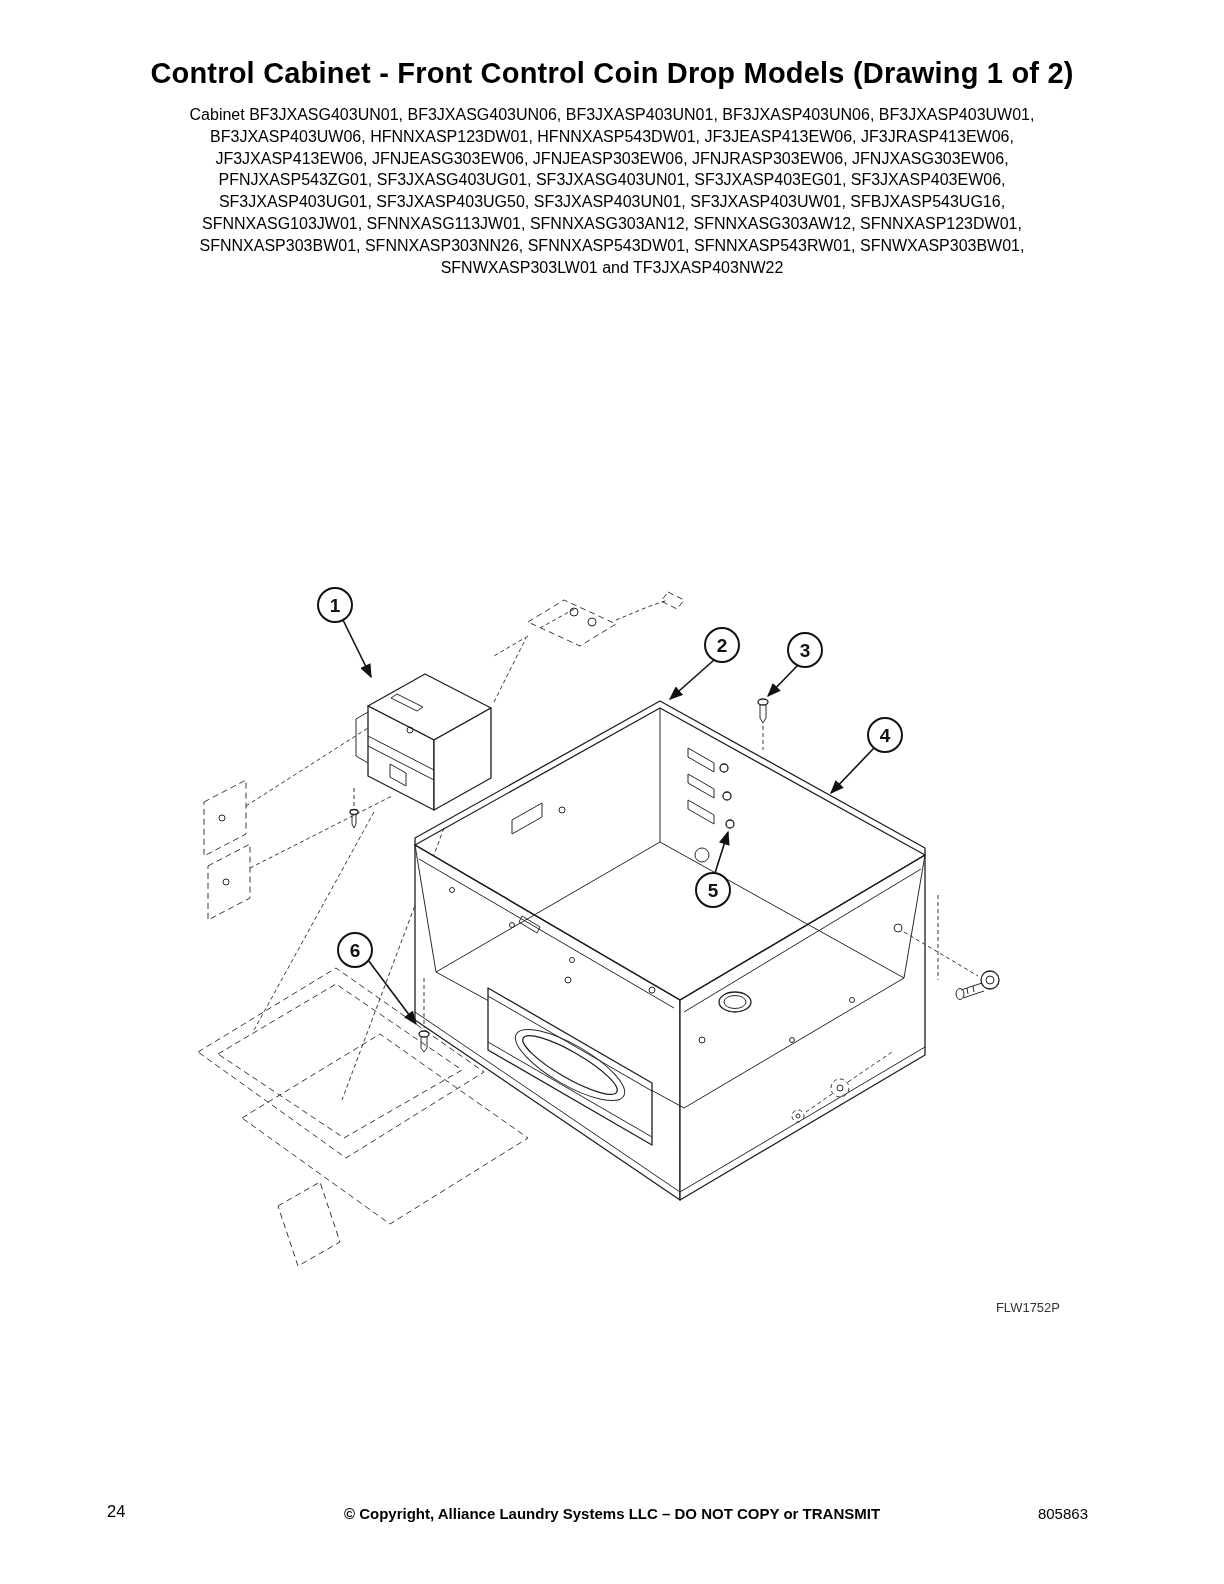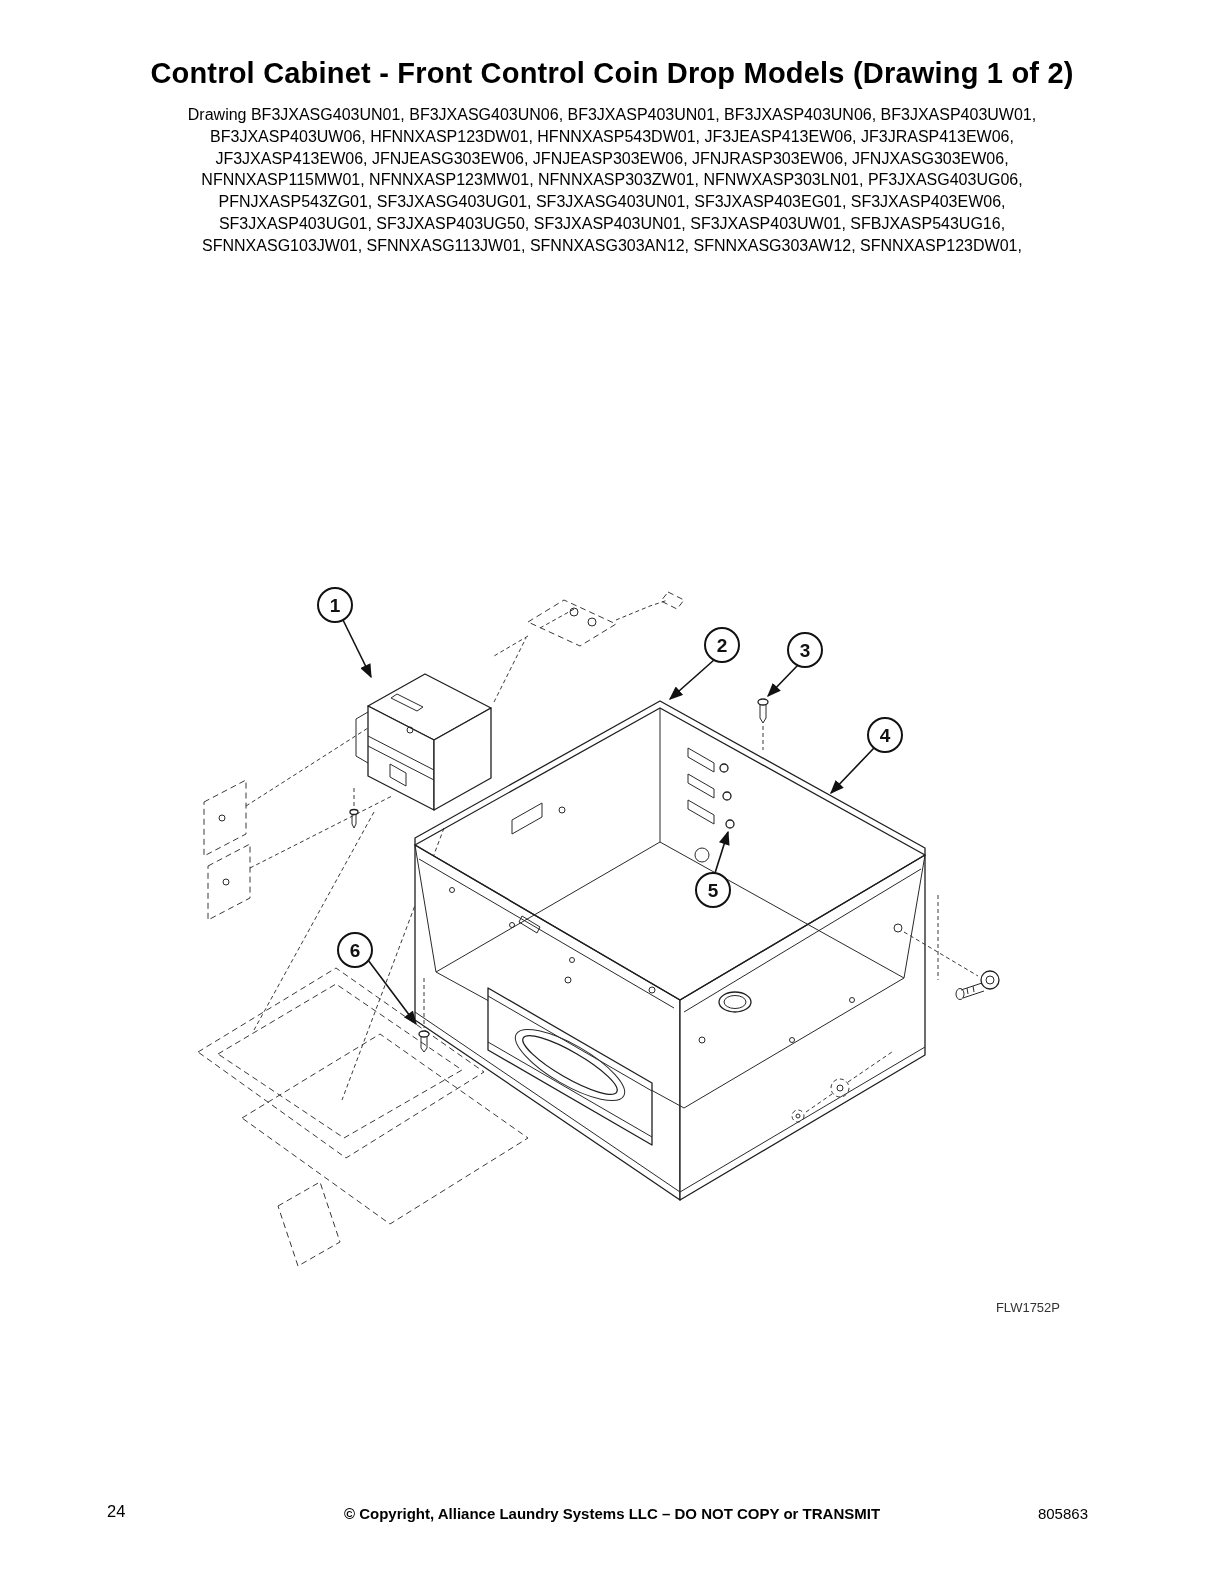--- a/index.html
+++ b/index.html
@@ -33,27 +33,28 @@
   .footer-page   { position:absolute; left:107px; top:1502px; font-size:16.5px; }
   .footer-copy   { position:absolute; left:0; top:1505px; width:1224px; text-align:center; font-size:15px; font-weight:bold; }
   .footer-docnum { position:absolute; right:136px; top:1505px; font-size:15px; }
 </style>
 </head>
 <body>
 
 <h1 class="page-title">Control Cabinet - Front Control Coin Drop Models (Drawing 1 of 2)</h1>
 
 <div class="models">
-  <div>Drawing BF3JXASG403UN01, BF3JXASG403UN06, BF3JXASP403UN01, BF3JXASP403UN06, BF3JXASP403UW01,</div>
+  <div>Cabinet BF3JXASG403UN01, BF3JXASG403UN06, BF3JXASP403UN01, BF3JXASP403UN06, BF3JXASP403UW01,</div>
   <div>BF3JXASP403UW06, HFNNXASP123DW01, HFNNXASP543DW01, JF3JEASP413EW06, JF3JRASP413EW06,</div>
   <div>JF3JXASP413EW06, JFNJEASG303EW06, JFNJEASP303EW06, JFNJRASP303EW06, JFNJXASG303EW06,</div>
-  <div>NFNNXASP115MW01, NFNNXASP123MW01, NFNNXASP303ZW01, NFNWXASP303LN01, PF3JXASG403UG06,</div>
   <div>PFNJXASP543ZG01, SF3JXASG403UG01, SF3JXASG403UN01, SF3JXASP403EG01, SF3JXASP403EW06,</div>
   <div>SF3JXASP403UG01, SF3JXASP403UG50, SF3JXASP403UN01, SF3JXASP403UW01, SFBJXASP543UG16,</div>
   <div>SFNNXASG103JW01, SFNNXASG113JW01, SFNNXASG303AN12, SFNNXASG303AW12, SFNNXASP123DW01,</div>
+  <div>SFNNXASP303BW01, SFNNXASP303NN26, SFNNXASP543DW01, SFNNXASP543RW01, SFNWXASP303BW01,</div>
+  <div>SFNWXASP303LW01 and TF3JXASP403NW22</div>
 </div>
 
 <div class="figure-wrap">
 <svg viewBox="0 0 1040 780" width="1040" height="780" xmlns="http://www.w3.org/2000/svg">
   <defs>
     <marker id="arrow" viewBox="0 0 10 8" refX="9" refY="4" markerWidth="9" markerHeight="7" orient="auto-start-reverse">
       <path d="M0,0 L10,4 L0,8 Z" fill="#111" stroke="none"></path>
     </marker>
   </defs>
 

